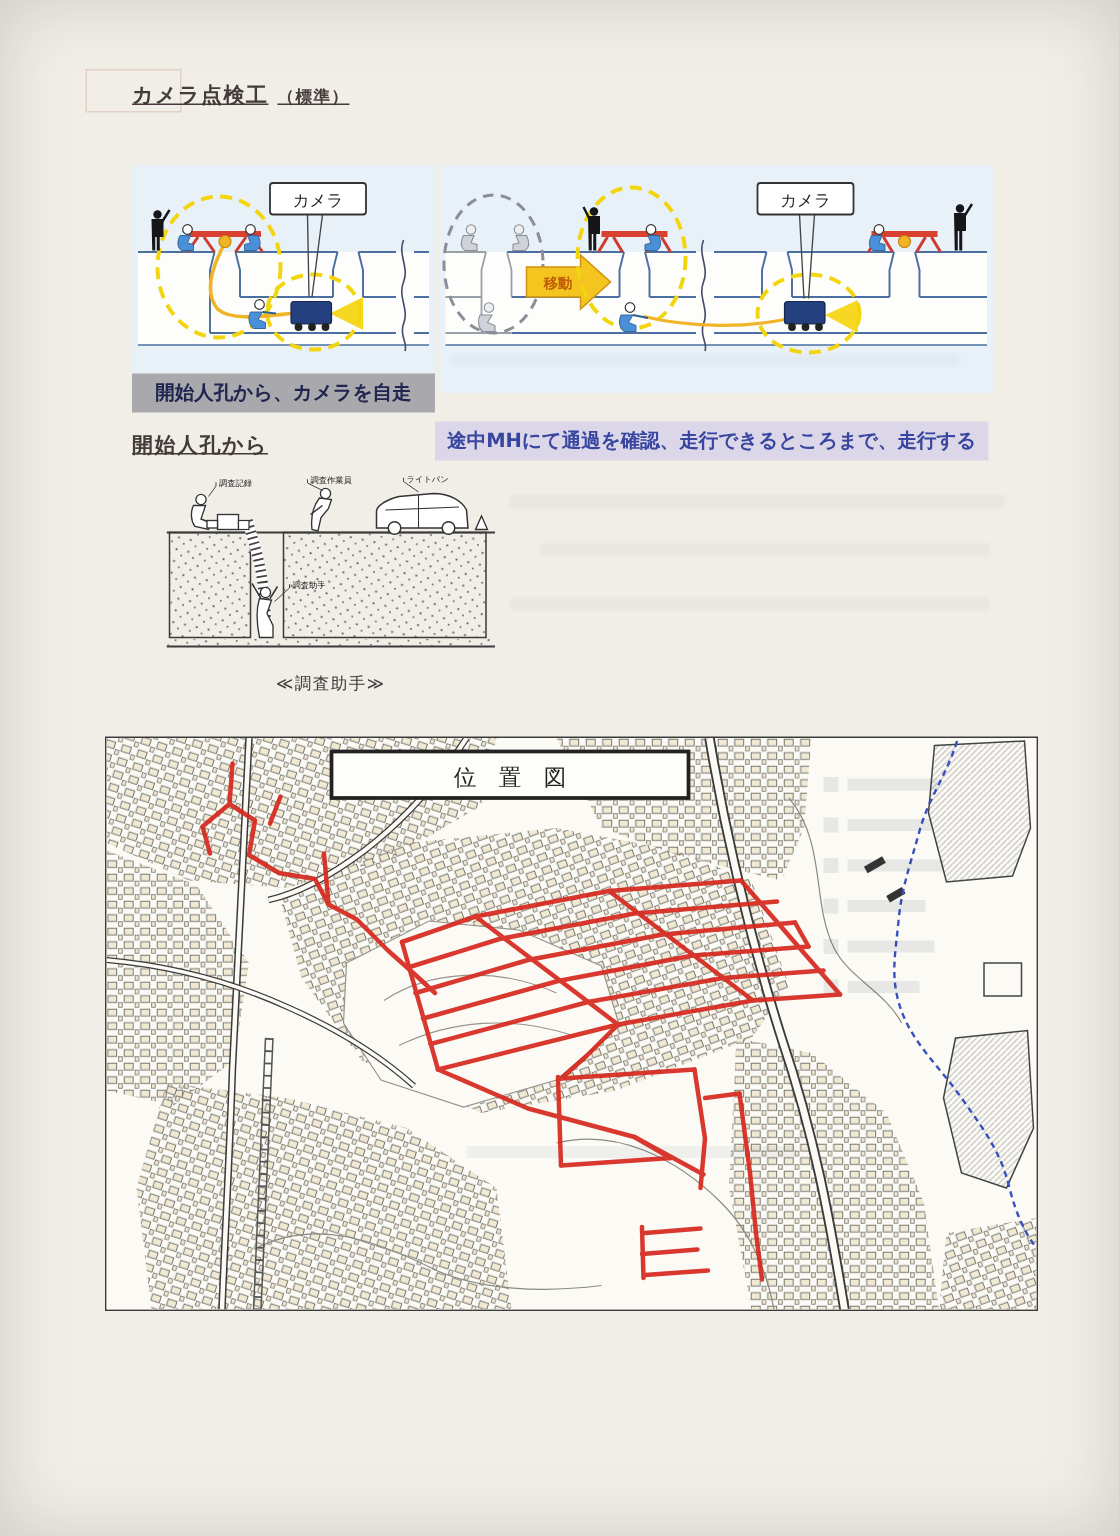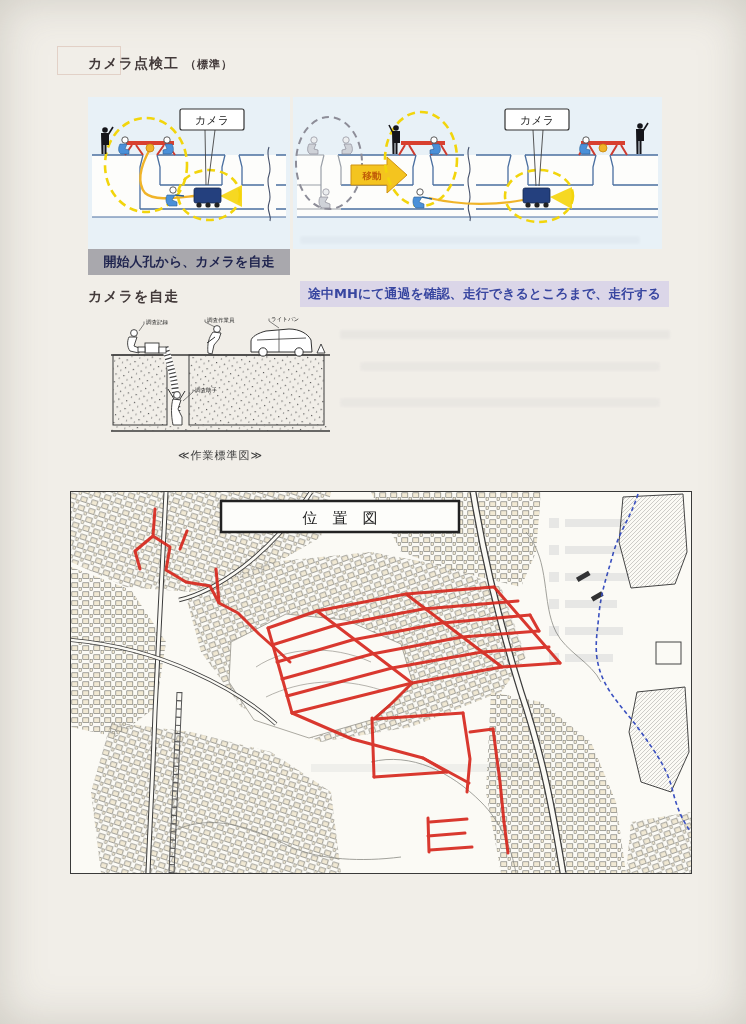--- a/index.html
+++ b/index.html
@@ -1,26 +1,26 @@
 <!DOCTYPE html>
 <html><head>
 <meta charset="utf-8">
 <style>
   html,body{margin:0;padding:0;}
   body{width:746px;height:1024px;background:#dddad4;font-family:"DejaVu Sans",sans-serif;}
   .page{position:relative;width:746px;height:1024px;background:#f1eee8;overflow:hidden;
         box-shadow:inset 0 0 46px rgba(120,114,102,.28);}
   .stamp-box{position:absolute;left:57px;top:46px;width:62px;height:27px;
              border:1px solid rgba(205,165,150,.4);}
-  .sec-title{position:absolute;left:88px;font-size:14px;font-weight:bold;color:#433a3a;letter-spacing:1px;}
+  .sec-title{position:absolute;left:88px;font-size:14px;font-weight:bold;color:#433a3a;letter-spacing:1px;text-decoration:underline;}
   #title1{top:55px;}
   #title1 .sub{font-size:11px;font-weight:bold;margin-left:6px;}
   #title2{top:288px;}
-  .panels{position:absolute;left:88px;top:97px;display:flex;gap:3px;}
-  .captions{position:absolute;left:88px;top:249px;display:flex;gap:10px;}
+  .panels{position:absolute;left:88px;top:110px;display:flex;gap:3px;}
+  .captions{position:absolute;left:88px;top:249px;display:flex;gap:0;}
   .cap{height:26px;display:flex;align-items:center;justify-content:center;
        font-size:13px;font-weight:bold;}
   .cap-left{width:202px;background:#a9a8ad;color:#20254f;}
   .cap-right{width:369px;background:#dbd6e8;color:#3846a0;margin-top:32px;}
   .diagram2{position:absolute;left:111px;top:313px;}
   .diagram-caption{position:absolute;left:111px;top:448px;width:219px;text-align:center;
                    font-size:11px;color:#3a3a3a;letter-spacing:1px;}
   .map-wrap{position:absolute;left:70px;top:491px;width:620px;height:381px;
             border:1.5px solid #3a3a3a;background:#fbfaf5;}
   .ghost{position:absolute;background:#59607a;border-radius:2px;filter:blur(1px);}
@@ -173,21 +173,21 @@
         <path d="M350,34 L355,26" stroke="#15151a" stroke-width="1.6"></path>
       </g>
     </svg>
   </div>
 
   <div class="captions">
     <div class="cap cap-left">開始人孔から、カメラを自走</div>
     <div class="cap cap-right">途中MHにて通過を確認、走行できるところまで、走行する</div>
   </div>
 
-  <div class="sec-title" id="title2">カメラを自走</div>
+  <div class="sec-title" id="title2">開始人孔から</div>
 
   <svg class="diagram2" width="219" height="132" viewBox="0 0 219 132">
     <defs>
       <pattern id="stip" width="8" height="8" patternUnits="userSpaceOnUse" patternTransform="rotate(12)">
         <rect x="1" y="2" width="1.2" height="1.2" fill="#555"></rect>
         <rect x="5" y="5.5" width="1.1" height="1.1" fill="#666"></rect>
       </pattern>
     </defs>
     <g stroke="#3a3a3a" fill="none">
       <path d="M0,42 H219" stroke-width="1.3"></path>
@@ -229,21 +229,21 @@
       <path d="M33,11 L28,18 M33,8.5 L33,11" stroke="#333" stroke-width="0.6" fill="none"></path>
       <text x="35" y="11">調査記録</text>
       <path d="M94,9 L104,14 M94,6.5 L94,9" stroke="#333" stroke-width="0.6" fill="none"></path>
       <text x="96" y="9">調査作業員</text>
       <path d="M158,8 L168,15 M158,5.5 L158,8" stroke="#333" stroke-width="0.6" fill="none"></path>
       <text x="160" y="8">ライトバン</text>
       <path d="M82,79 L72,88 M82,76.5 L82,79" stroke="#333" stroke-width="0.6" fill="none"></path>
       <text x="84" y="79">調査助手</text>
     </g>
   </svg>
-  <div class="diagram-caption">≪作業標準図≫</div>
+  <div class="diagram-caption">≪調査助手≫</div>
 
   <div class="ghost" style="left:340px;top:330px;width:330px;height:9px;opacity:.05;"></div>
   <div class="ghost" style="left:360px;top:362px;width:300px;height:9px;opacity:.045;"></div>
   <div class="ghost" style="left:340px;top:398px;width:320px;height:9px;opacity:.045;"></div>
   <div class="ghost" style="left:300px;top:236px;width:340px;height:8px;opacity:.04;"></div>
 
   <div class="map-wrap">
     <svg width="620" height="381" viewBox="0 0 620 381">
       <defs>
         <pattern id="bld" width="11" height="9" patternUnits="userSpaceOnUse">

